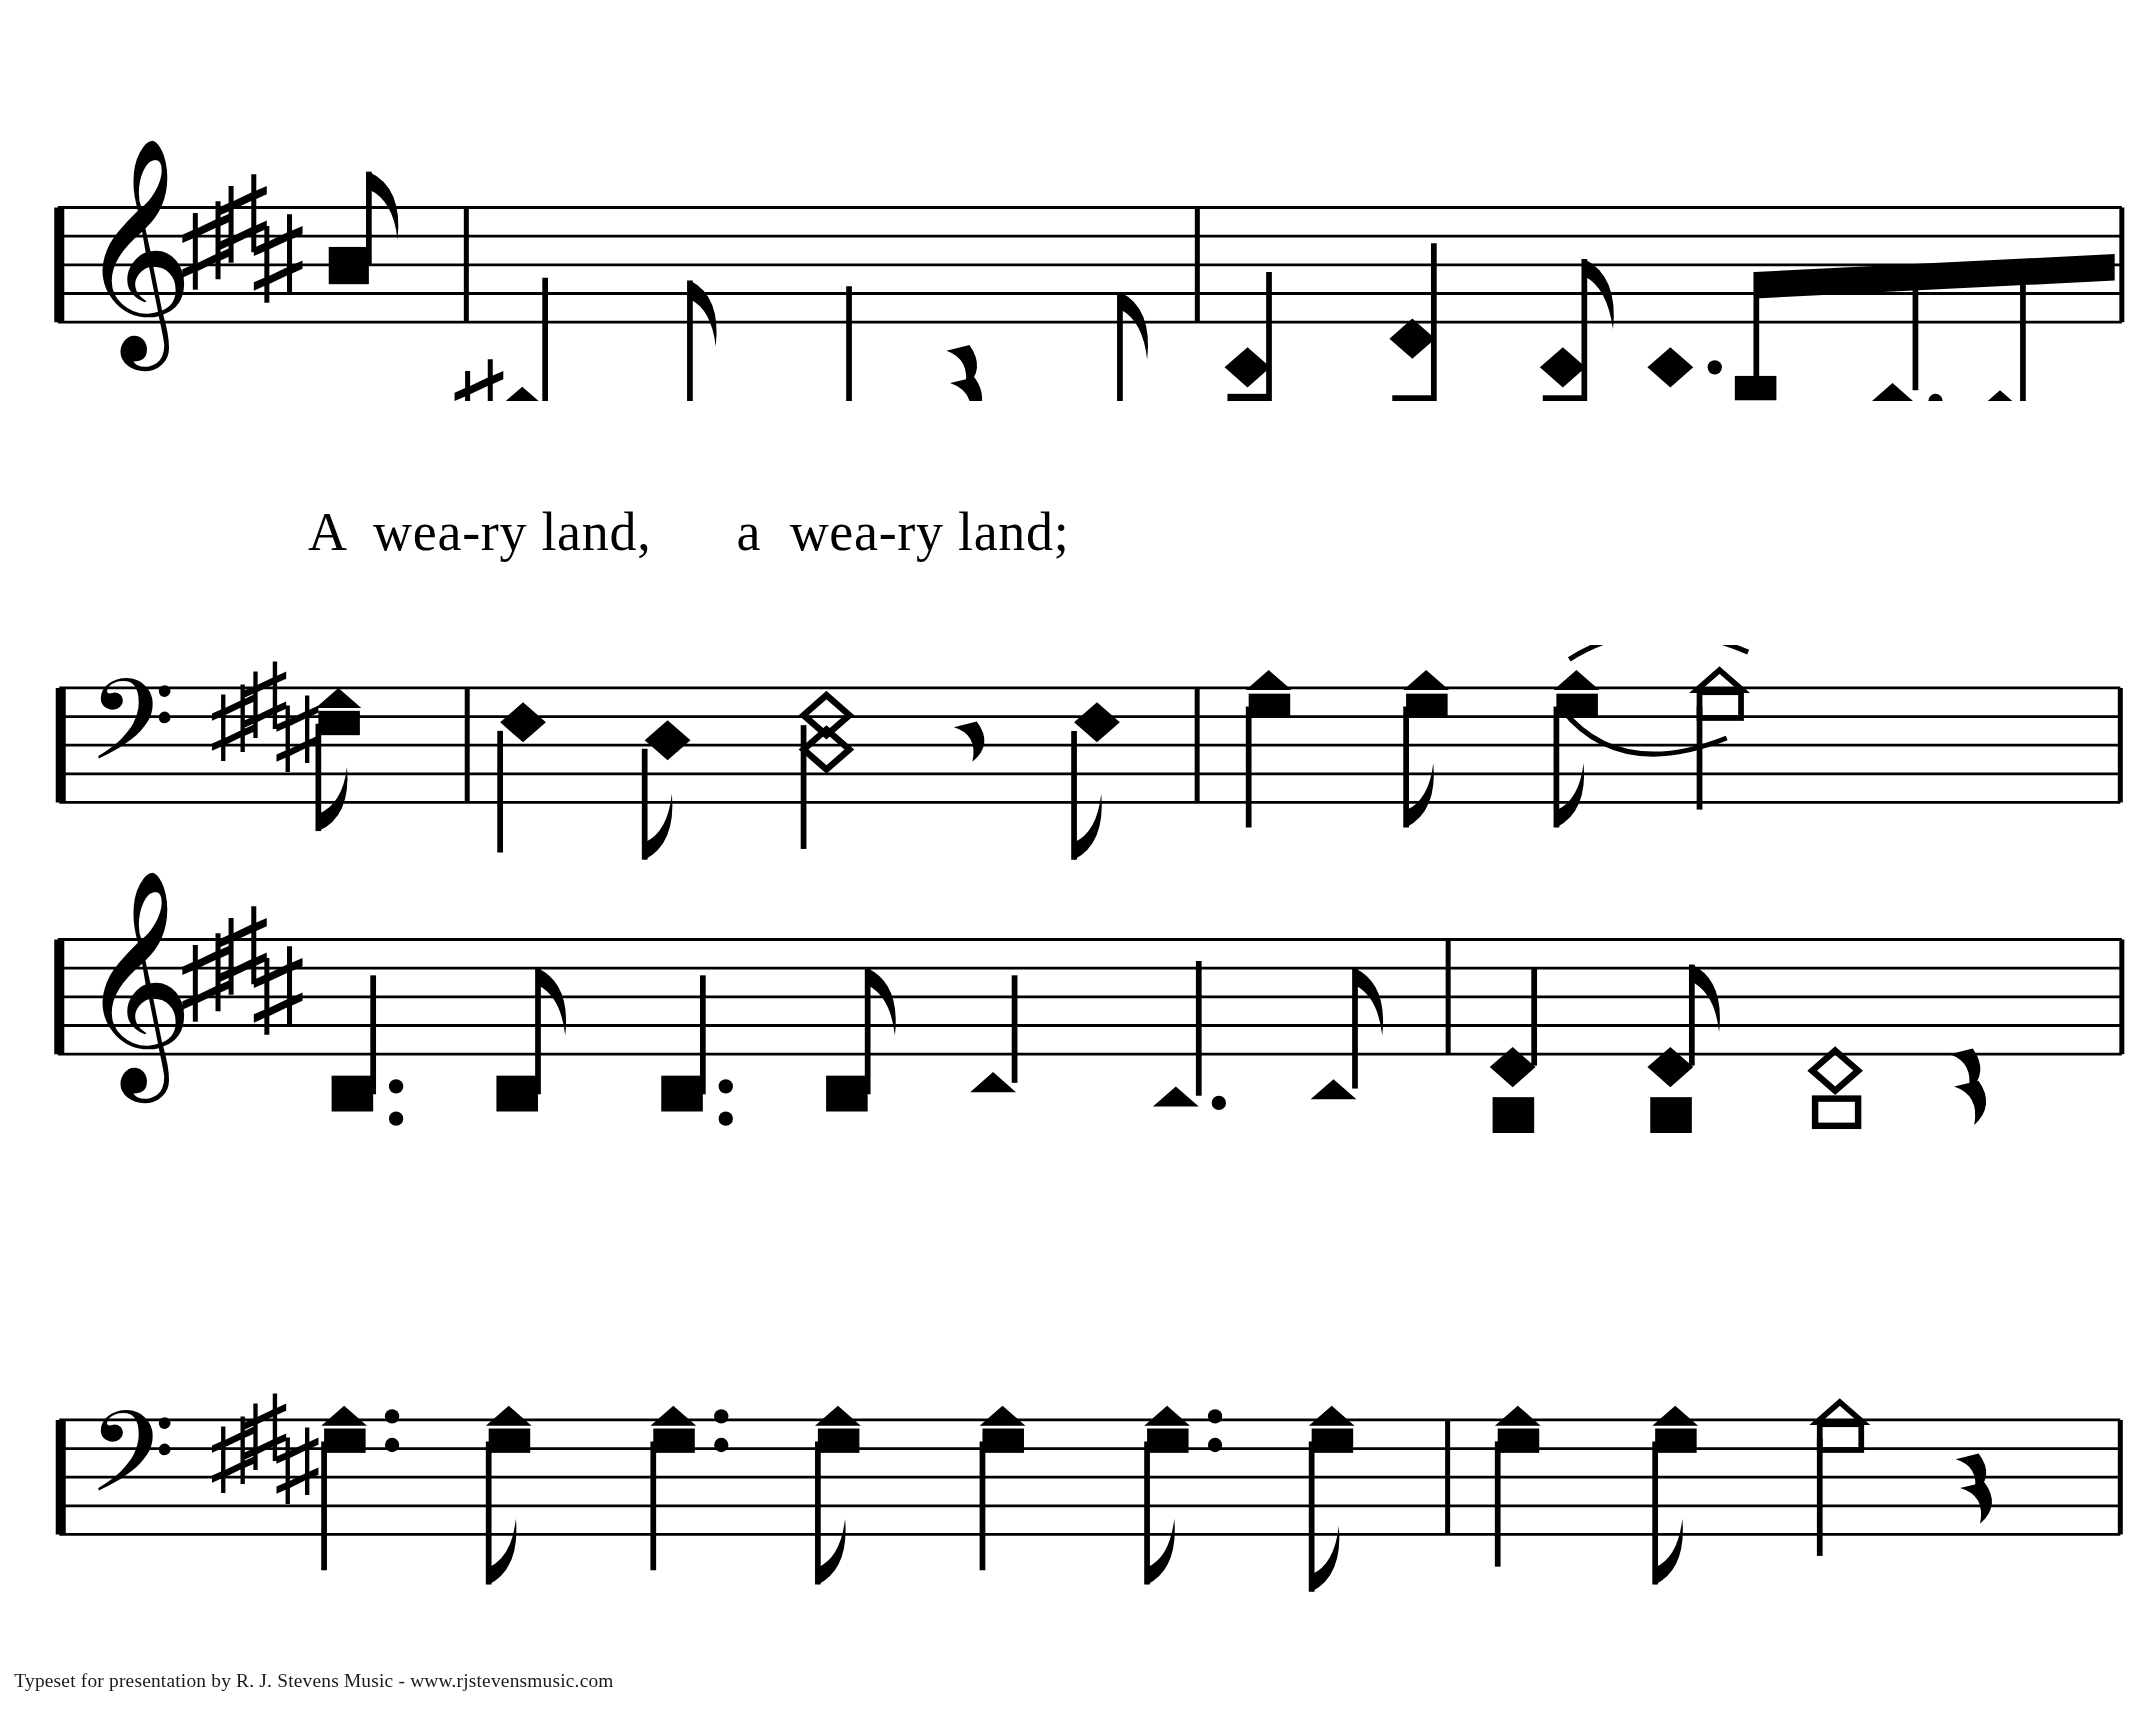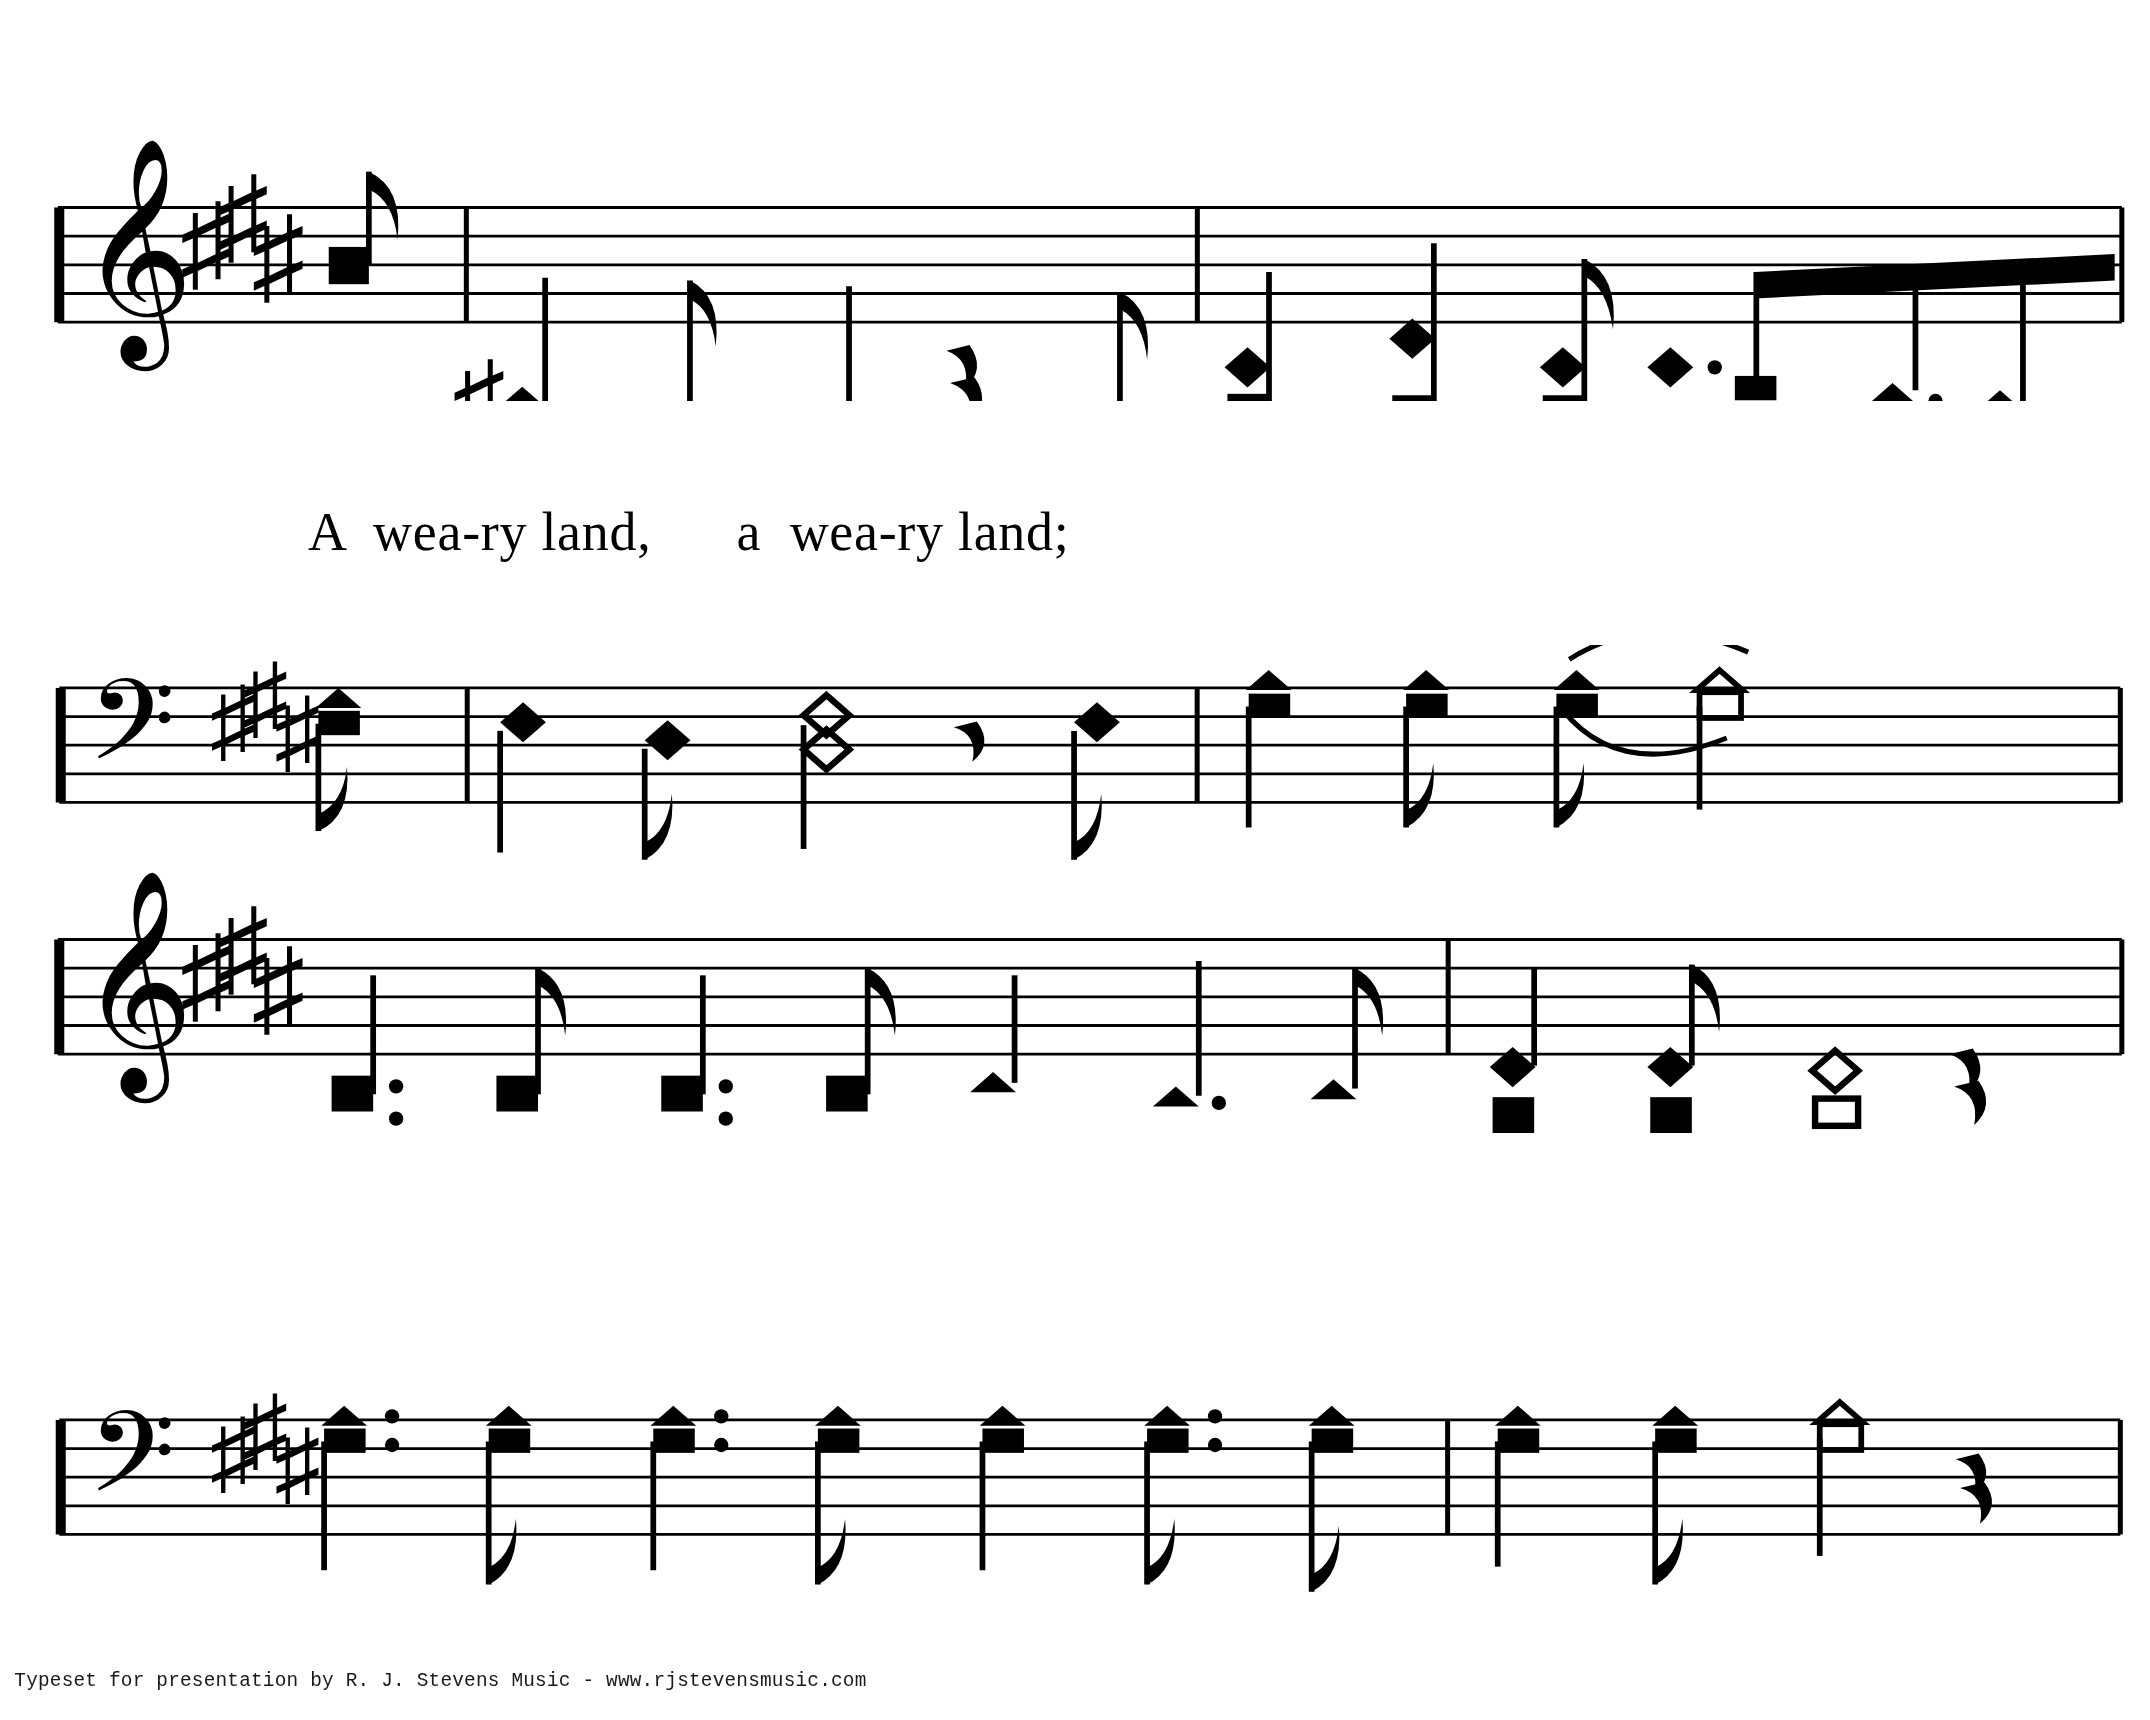--- a/index.html
+++ b/index.html
@@ -39,21 +39,21 @@
     letter-spacing: 0.7px;
     color: #000;
     white-space: pre;
   }
   #lyrics-1 { top: 401px; left: 308px; }
 
   .footer {
     position: absolute;
     left: 14.3px;
     top: 1670px;
-    font-family: Liberation Mono, monospace;
+    font-family: Liberation Serif, serif;
     font-size: 19.4px;
     color: #1a1a1a;
     letter-spacing: 0.2px;
   }
   svg { display: block; }
   text { font-family: "Liberation Serif", serif; }
 </style>
 </head>
 <body>
 

